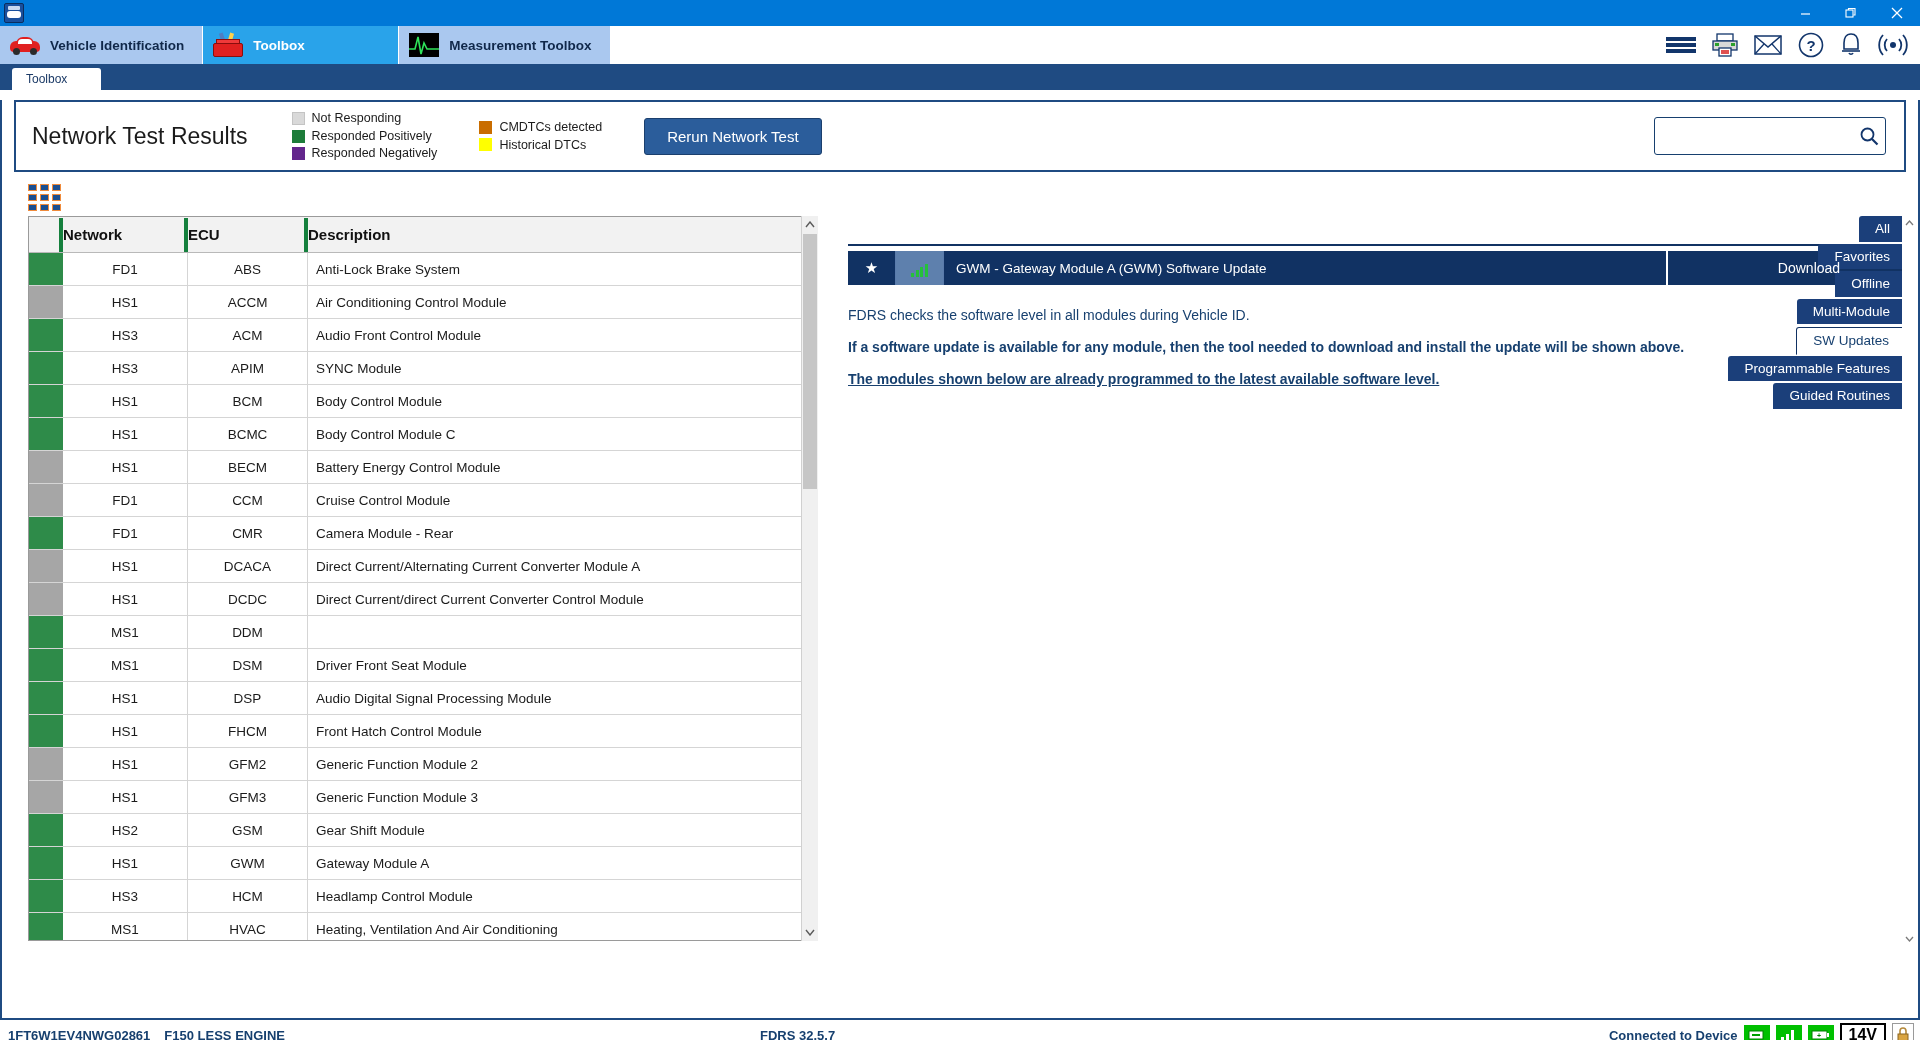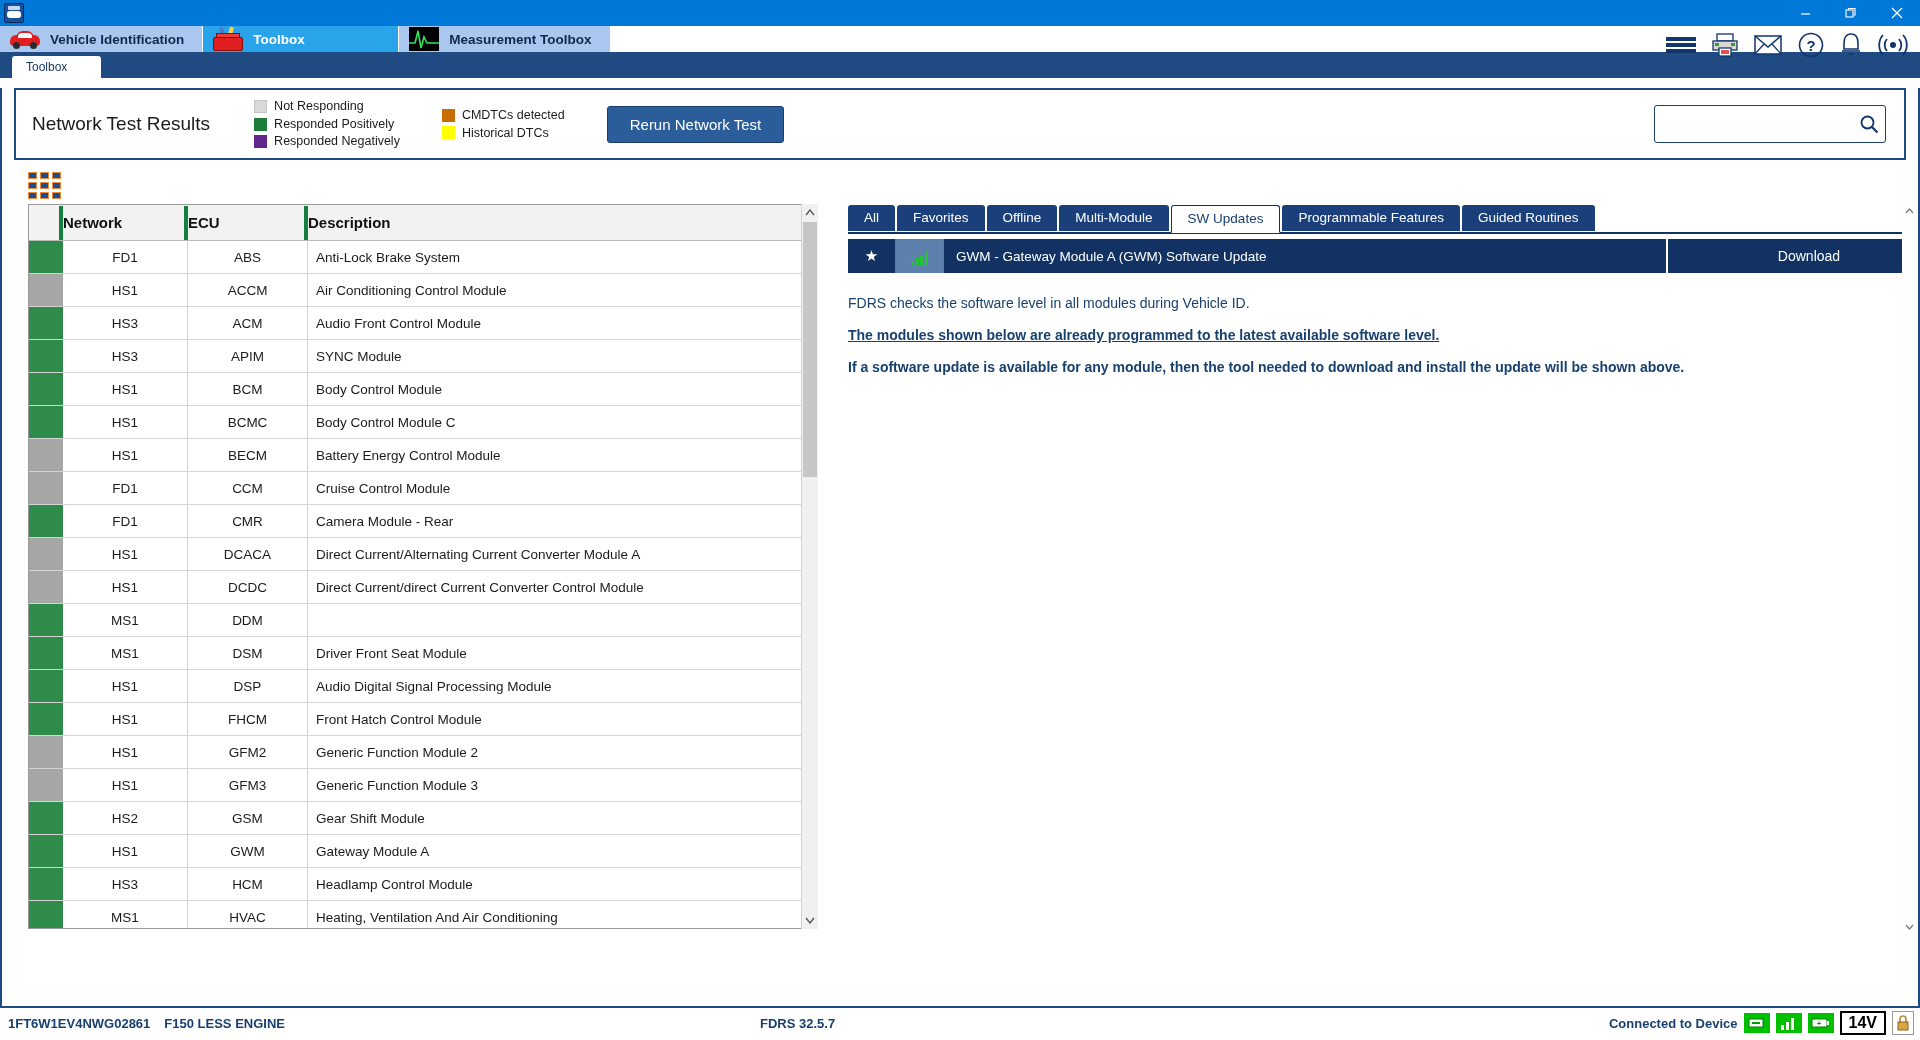--- a/index.html
+++ b/index.html
@@ -53,21 +53,21 @@
   .win-btn {
     width: 46px; height: 26px;
     display: flex; align-items: center; justify-content: center;
     color: #ffffff;
     font-size: 13px;
     line-height: 1;
   }
 
   
   .navbar {
-    height: 26px;
+    height: 38px;
     background: #d946ef;
     display: flex;
     align-items: stretch;
     position: relative;
   }
   .nav-tab {
     display: flex;
     align-items: center;
     gap: 10px;
     padding: 0 18px 0 10px;
@@ -190,21 +190,21 @@
   .results-panel {
     margin: 10px 12px 0 12px;
     border: 2px solid #1f4b82;
     height: 72px;
     display: flex;
     align-items: center;
     padding: 0 16px;
     position: relative;
   }
   .results-title {
-    font-size: 19px;
+    font-size: 23px;
     color: #1b1b1b;
     margin-right: 44px;
     white-space: nowrap;
   }
   .legend-col {
     display: flex;
     flex-direction: column;
     justify-content: center;
     gap: 3px;
     margin-right: 42px;
@@ -361,24 +361,25 @@
   .vscroll .arrow.bot { position: absolute; bottom: 0; left: 0; right: 0; }
 
   
   .right-pane {
     flex: 1;
     margin-left: 30px;
     position: relative;
   }
   .rtabs {
     display: flex;
-    align-items: center;
+    align-items: flex-end;
     gap: 2px;
     height: 30px;
     border-bottom: 2px solid #113263;
+    flex-direction: column;
   }
   .rtab {
     background: #1b3f7a;
     color: #ffffff;
     font-size: 13.5px;
     padding: 6px 16px;
     border-radius: 3px 3px 0 0;
     line-height: 1;
     white-space: nowrap;
   }
@@ -843,22 +844,22 @@
             <i style="height:7px"></i>
             <i style="height:10px"></i>
             <i style="height:13px"></i>
         </div>
         <div class="ur-label">GWM - Gateway Module A (GWM) Software Update</div>
         <div class="ur-dl">Download</div>
       </div>
 
       <div class="info-block">
         <div class="info-line">FDRS checks the software level in all modules during Vehicle ID.</div>
+        <div class="info-line bold">If a software update is available for any module, then the tool needed to download and install the update will be shown above.</div>
         <div class="info-line underline">The modules shown below are already programmed to the latest available software level.</div>
-        <div class="info-line bold">If a software update is available for any module, then the tool needed to download and install the update will be shown above.</div>
       </div>
 
       <div class="rscroll">
         <div class="arrow">
           <svg width="9" height="6" viewBox="0 0 9 6">
               <polyline points="1,5 4.5,1 8,5" fill="none" stroke="#7a7a7a" stroke-width="1.3"></polyline>
             </svg>
         </div>
         <div class="arrow bot">
           <svg width="9" height="6" viewBox="0 0 9 6">

